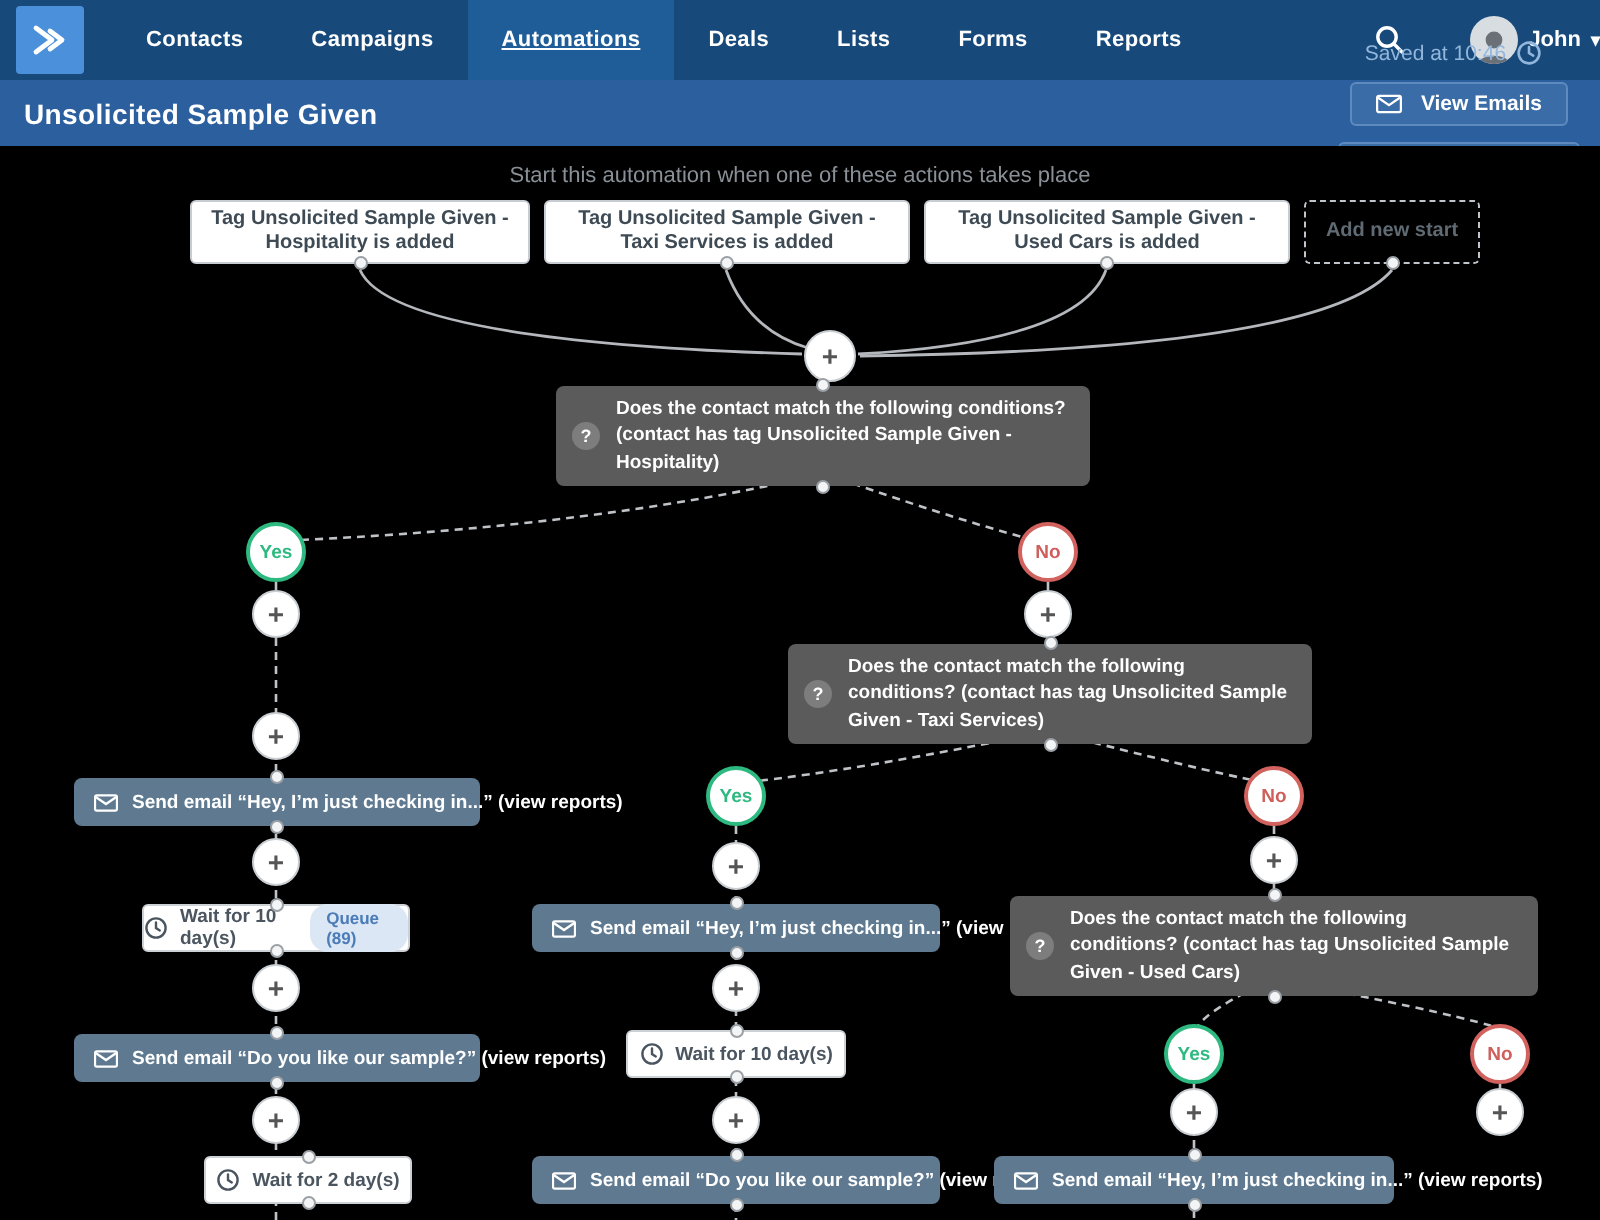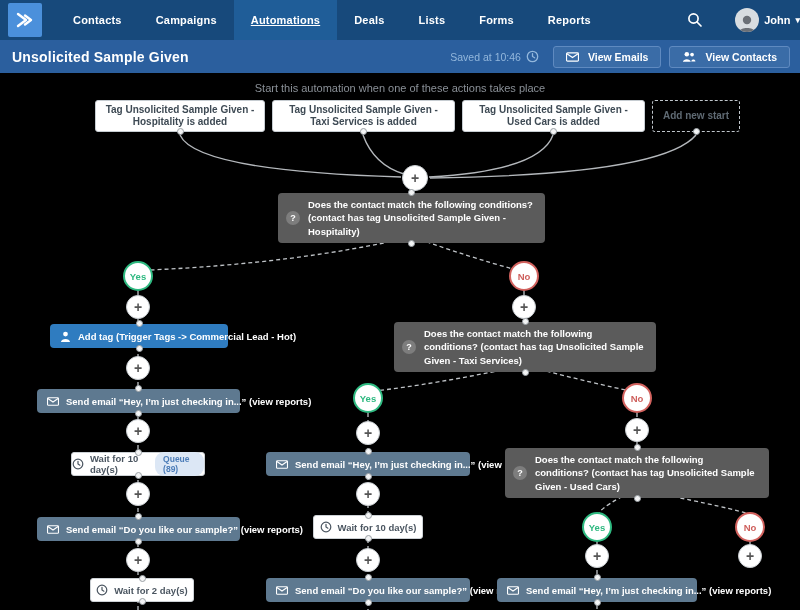--- a/index.html
+++ b/index.html
@@ -16,21 +16,21 @@
   .nav-item.active { background:#1F5D98;text-decoration:underline; }
   .nav-right { margin-left:auto; display:flex; align-items:center; gap:32px; }
   .avatar { width:24px; height:24px; border-radius:50%; background:#D8DDE1; overflow:hidden;
             display:flex; align-items:flex-end; justify-content:center; }
   .user { display:flex; align-items:center; gap:5px; font-size:11px; font-weight:bold; cursor:pointer; }
   .caret { font-size:9px; }
 
   
   .toolbar { height:33px; background:#2B5F9E; display:flex; align-items:center; color:#fff; padding:0 10px 0 12px; }
   .page-title { font-size:14px; font-weight:bold; letter-spacing:.2px; }
-  .toolbar-right { margin-left:auto; display:flex; align-items:center; gap:8px; }
+  .toolbar-right { margin-left:auto; display:flex; align-items:center; gap:8px;flex-direction:column; }
   .saved { display:flex; align-items:center; gap:5px; color:#93B7DC; font-size:10.5px; margin-right:6px; }
   .tb-btn { display:flex; align-items:center; gap:9px; background:#3A6CA7; border:1px solid #5F8AC0;
             border-radius:3px; color:#fff; font-size:10.5px; font-weight:bold; padding:4px 12px; cursor:pointer; }
   .toggle { display:flex; border-radius:3px; overflow:hidden; margin-left:6px; }
   .seg { display:flex; align-items:center; gap:5px; font-size:10.5px; font-weight:bold; padding:4px 11px; cursor:pointer; }
   .seg.on  { background:#1C3E63; color:#fff; }
   .seg.off { background:#49759F; color:#C3D4E6; }
   .dot { width:7px; height:7px; border-radius:50%; }
   .dot.green { background:#2FBF85; } .dot.red { background:#C9787D; }
 
@@ -172,29 +172,20 @@
     <div class="node start n-box no-top" style="left: 462px; top: 27px; width: 183px;">Tag Unsolicited Sample Given - Used Cars is added</div>
     <div class="node start n-box no-top dashed" style="left: 652px; top: 27px; width: 88px;">Add new start</div>
     <div class="node plus" style="left: 402px; top: 92px; width: 26px; height: 26px;">+</div>
     <div class="node cond n-box" style="left: 278px; top: 120px; width: 267px;">
       <span class="qmark">?</span>
       <span>Does the contact match the following conditions? (contact has tag Unsolicited Sample Given - Hospitality)</span>
     </div>
     <div class="node yn yes" style="left: 123px; top: 188px;">Yes</div>
     <div class="node yn no" style="left: 509px; top: 188px;">No</div>
     <div class="node plus" style="left: 126px; top: 222px; width: 24px; height: 24px;">+</div>
-    <div class="node action tag n-box" style="left: 50px; top: 251px; width: 178px;">
-      <span class="ic">
-        <svg width="11" height="11" viewBox="0 0 12 12">
-          <circle cx="6" cy="3.4" r="2.6" fill="#fff"></circle>
-          <path d="M1 12 C1.6 7.6 10.4 7.6 11 12 Z" fill="#fff"></path>
-        </svg>
-      </span>
-      <span>Add tag (Trigger Tags -&gt; Commercial Lead - Hot)</span>
-    </div>
     <div class="node plus" style="left: 126px; top: 283px; width: 24px; height: 24px;">+</div>
     <div class="node action email n-box" style="left: 37px; top: 316px; width: 203px;">
       <span class="ic">
         <svg width="12" height="9" viewBox="0 0 14 10">
           <rect x="0.6" y="0.6" width="12.8" height="8.8" rx="1" fill="none" stroke="#fff" stroke-width="1.3"></rect>
           <path d="M1 1.5 L7 5.6 L13 1.5" fill="none" stroke="#fff" stroke-width="1.3"></path>
         </svg>
       </span>
       <span>Send email “Hey, I’m just checking in...” (view reports)</span>
     </div>
@@ -213,21 +204,21 @@
     <div class="node action email n-box" style="left: 37px; top: 444px; width: 203px;">
       <span class="ic">
         <svg width="12" height="9" viewBox="0 0 14 10">
           <rect x="0.6" y="0.6" width="12.8" height="8.8" rx="1" fill="none" stroke="#fff" stroke-width="1.3"></rect>
           <path d="M1 1.5 L7 5.6 L13 1.5" fill="none" stroke="#fff" stroke-width="1.3"></path>
         </svg>
       </span>
       <span>Send email “Do you like our sample?” (view reports)</span>
     </div>
     <div class="node plus" style="left: 126px; top: 475px; width: 24px; height: 24px;">+</div>
-    <div class="node wait n-box" style="left: 90px; top: 505px; width: 104px;">
+    <div class="node wait n-box" style="left: 102px; top: 505px; width: 104px;">
       <span style="display: flex;">
         <svg width="12" height="12" viewBox="0 0 14 14">
           <circle cx="7" cy="7" r="5.6" fill="none" stroke="#4A5560" stroke-width="1.4"></circle>
           <path d="M7 3.8 V7 L9.2 8.4" fill="none" stroke="#4A5560" stroke-width="1.4" stroke-linecap="round"></path>
         </svg>
       </span>
       <span>Wait for 2 day(s)</span>
     </div>
     <div class="node plus" style="left: 512px; top: 222px; width: 24px; height: 24px;">+</div>
     <div class="node cond n-box" style="left: 394px; top: 249px; width: 262px;">

